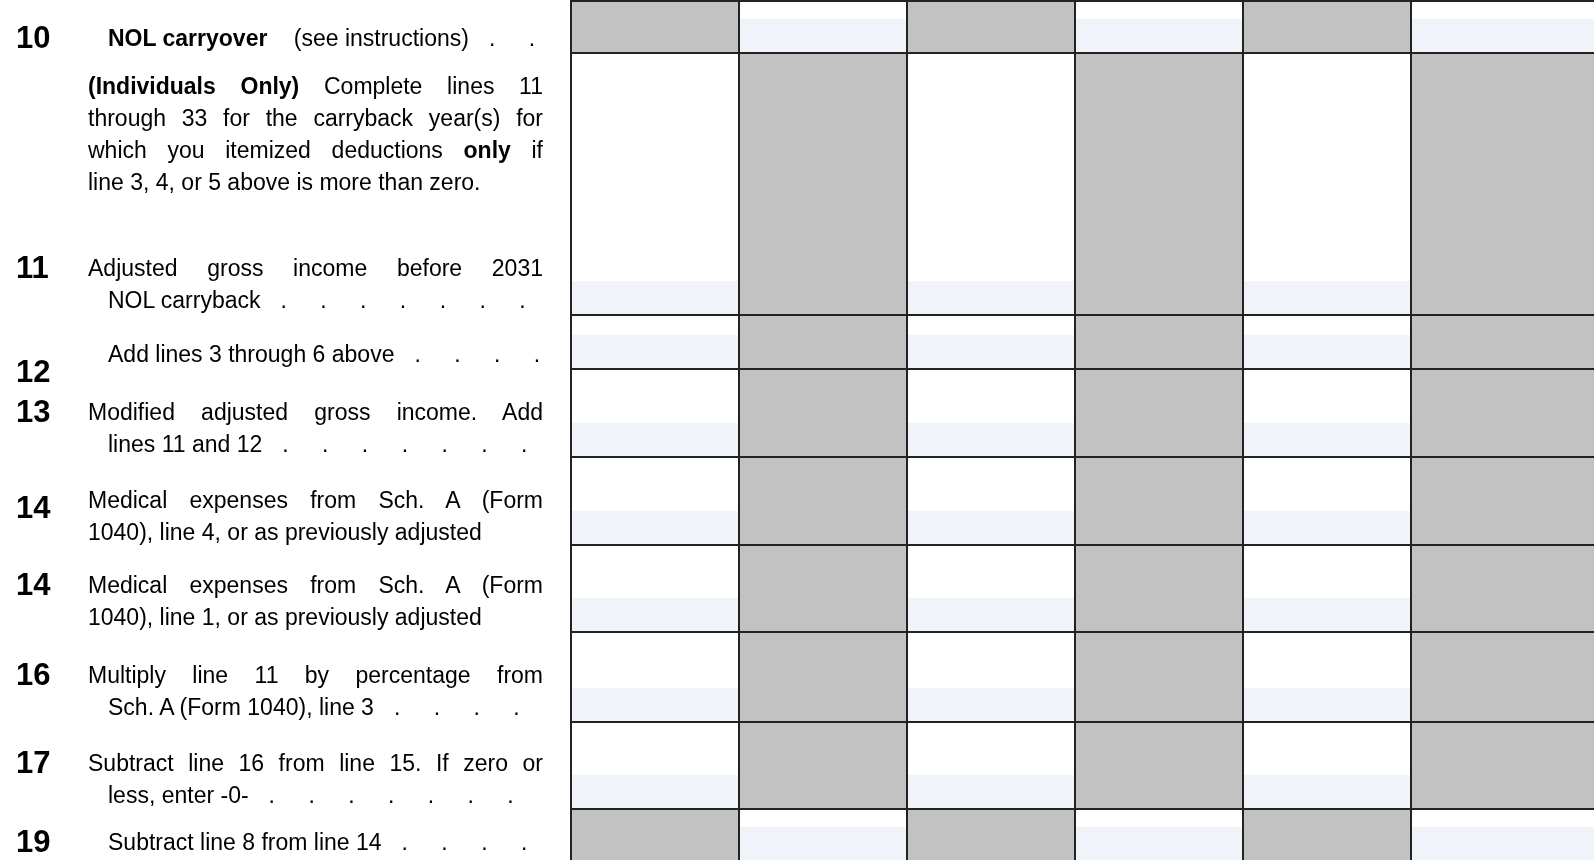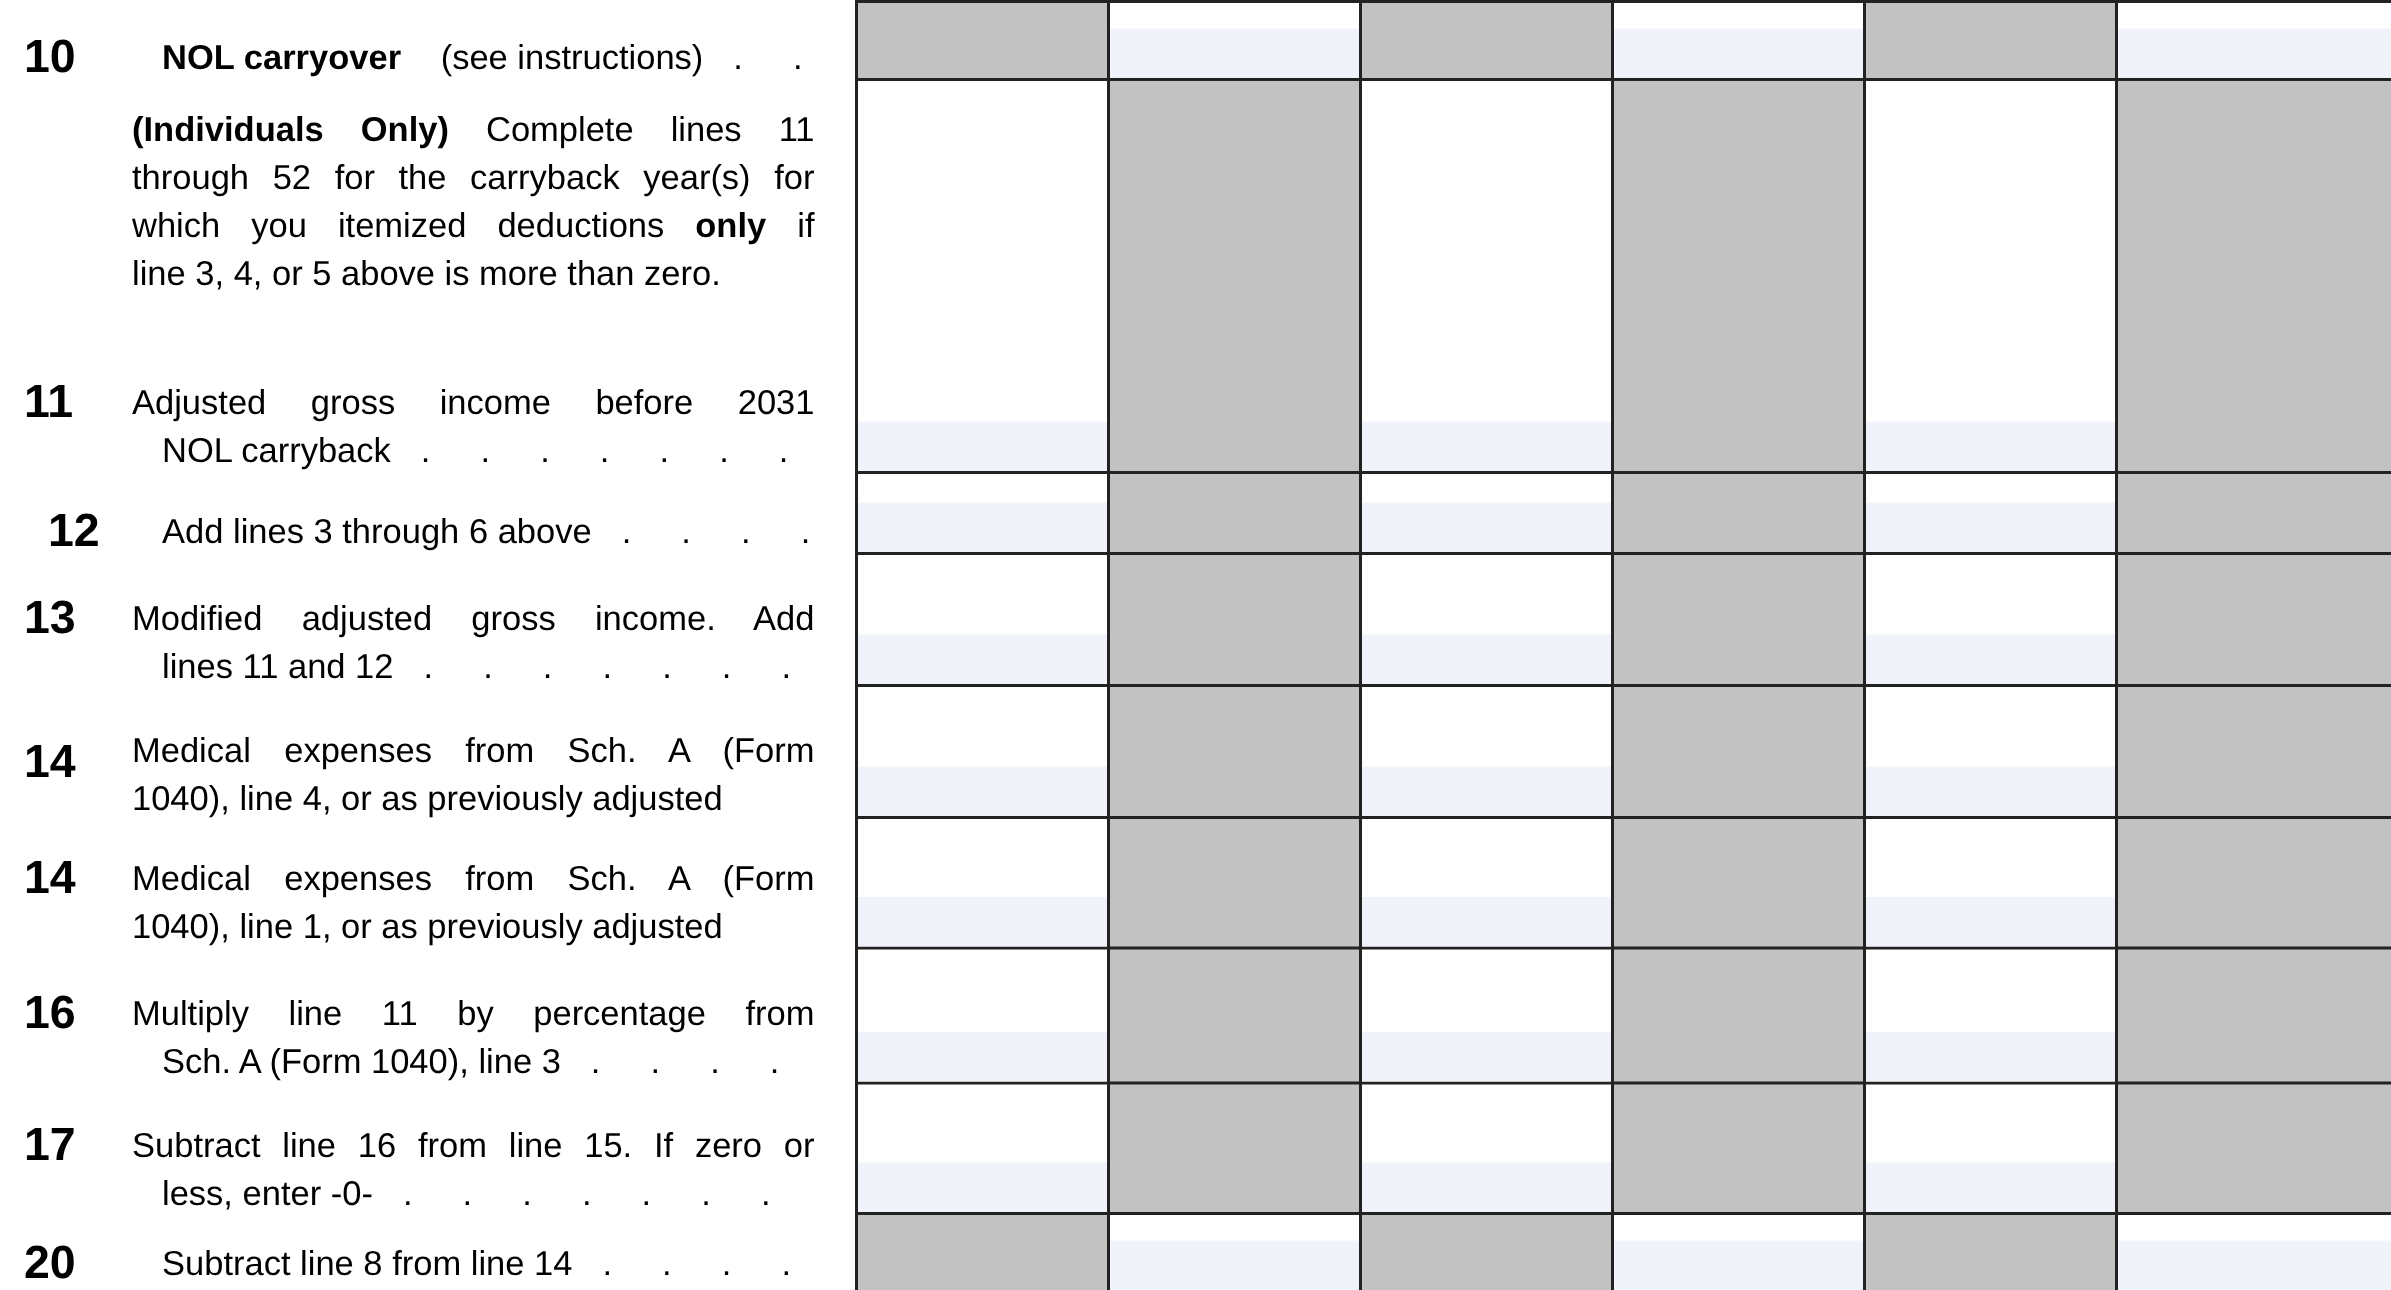--- a/index.html
+++ b/index.html
@@ -48,33 +48,33 @@
     <div class="num" style="top: 22px;">10</div>
     <div class="label" style="top: 22px;">
       <div class="vl f">
         <span class="seg-b">NOL carryover</span>
         <span class="seg-r"> (see instructions)</span>
         <span class="leader">. . . . . . . . . . . . . . . . . . . .</span>
       </div>
     </div>
     <div class="label" style="top: 70px;">
       <div class="vl j"><span class="seg-b">(Individuals Only)</span><span class="seg-r"> Complete lines 11</span></div>
-      <div class="vl j"><span class="seg-r">through 52 for the carryback year(s) for</span></div>
+      <div class="vl j"><span class="seg-r">through 33 for the carryback year(s) for</span></div>
       <div class="vl j"><span class="seg-r">which you itemized deductions </span><span class="seg-b">only</span><span class="seg-r"> if</span></div>
       <div class="vl"><span class="seg-r">line 3, 4, or 5 above is more than zero.</span></div>
     </div>
     <div class="num" style="top: 252px;">11</div>
     <div class="label" style="top: 252px;">
       <div class="vl j"><span class="seg-r">Adjusted gross income before 2031</span></div>
       <div class="vl f">
         <span class="seg-r">NOL carryback</span>
         <span class="leader">. . . . . . . . . . . . . . . . . . . .</span>
       </div>
     </div>
-    <div class="num" style="top: 338px; margin-left: 16px;">12</div>
+    <div class="num" style="top: 356px;">12</div>
     <div class="label" style="top: 338px;">
       <div class="vl f">
         <span class="seg-r">Add lines 3 through 6 above</span>
         <span class="leader">. . . . . . . . . . . . . . . . . . . .</span>
       </div>
     </div>
     <div class="num" style="top: 396px;">13</div>
     <div class="label" style="top: 396px;">
       <div class="vl j"><span class="seg-r">Modified adjusted gross income. Add</span></div>
       <div class="vl f">
@@ -101,21 +101,21 @@
       </div>
     </div>
     <div class="num" style="top: 747px;">17</div>
     <div class="label" style="top: 747px;">
       <div class="vl j"><span class="seg-r">Subtract line 16 from line 15. If zero or</span></div>
       <div class="vl f">
         <span class="seg-r">less, enter -0-</span>
         <span class="leader">. . . . . . . . . . . . . . . . . . . .</span>
       </div>
     </div>
-    <div class="num" style="top: 826px;">20</div>
+    <div class="num" style="top: 826px;">19</div>
     <div class="label" style="top: 826px;">
       <div class="vl f">
         <span class="seg-r">Subtract line 8 from line 14</span>
         <span class="leader">. . . . . . . . . . . . . . . . . . . .</span>
       </div>
     </div>
   </div>
 <div class="grid" id="grid">
     <div class="cell na"></div>
     <div class="cell entry">

